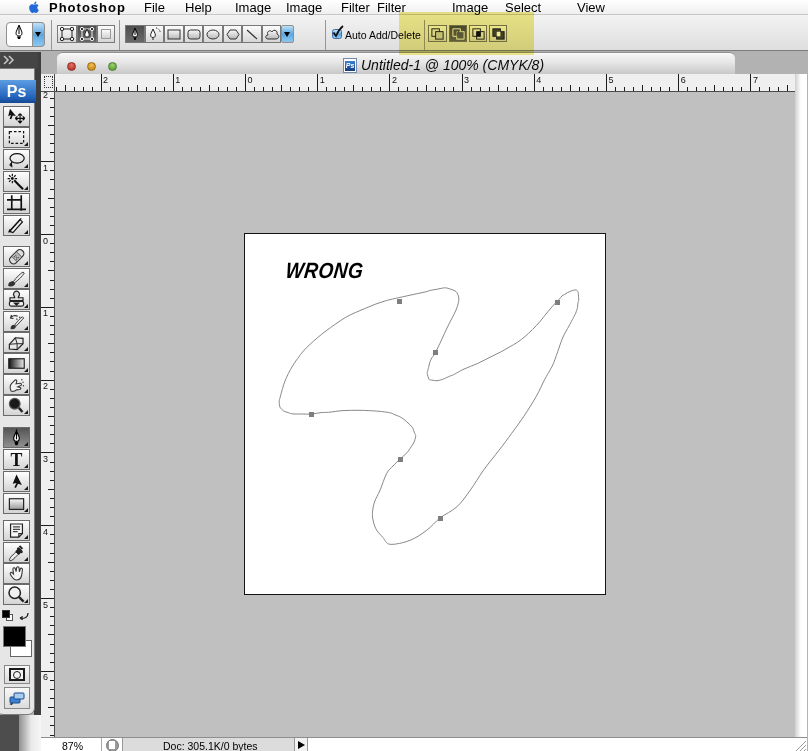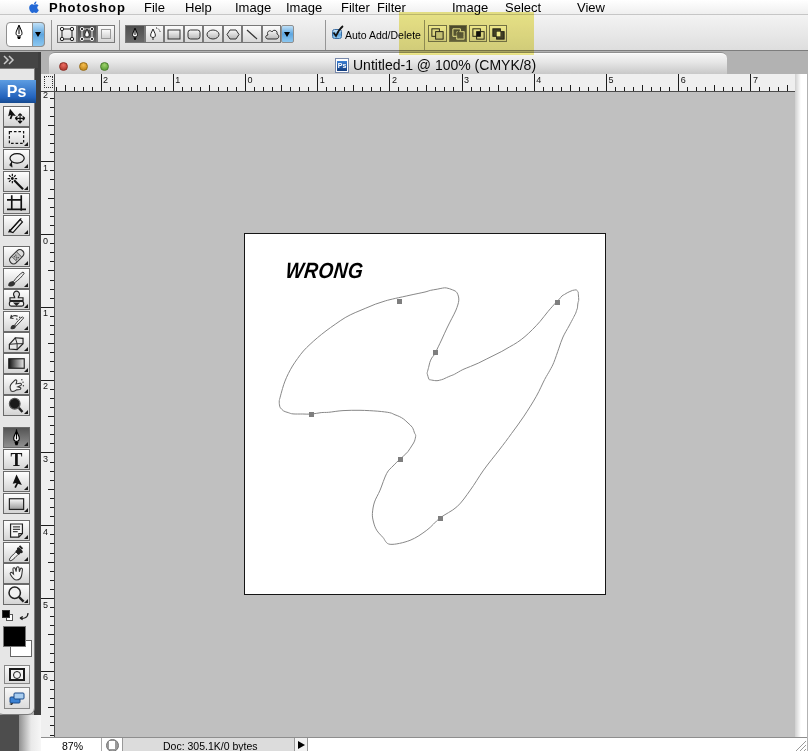--- a/index.html
+++ b/index.html
@@ -5,21 +5,21 @@
 *{box-sizing:border-box;}
 .abs{position:absolute;}
 #stage{position:relative;width:808px;height:751px;}
 #menubar{left:0;top:0;width:808px;height:15px;background:linear-gradient(#ffffff,#efefef);border-bottom:1px solid #c6c6c6;z-index:30;}
 .mi{position:absolute;top:0;height:15px;line-height:16px;font-size:13px;color:#000;white-space:pre;}
 #optbar{left:0;top:15px;width:808px;height:36px;background:linear-gradient(#f3f3f3,#dedede);border-bottom:1px solid #7d7d7d;z-index:20;}
 .vsep{position:absolute;width:1px;background:#969696;}
 .obtn{position:absolute;border:1px solid #787878;background:linear-gradient(#fbfbfb,#d6d6d6);}
 .pressed{background:linear-gradient(#4e4e4e,#686868)!important;}
 #win{left:41px;top:52px;width:766px;height:699px;z-index:5;}
-#titlebar{left:8px;top:0;width:678px;height:22px;border-radius:6px 6px 0 0;background:linear-gradient(#f7f7f7 0%,#e6e6e6 45%,#c8c8c8 100%);border-top:1px solid #8f8f8f;box-shadow:inset 0 1px 0 #fcfcfc;}
+#titlebar{left:16px;top:0;width:678px;height:22px;border-radius:6px 6px 0 0;background:linear-gradient(#f7f7f7 0%,#e6e6e6 45%,#c8c8c8 100%);border-top:1px solid #8f8f8f;box-shadow:inset 0 1px 0 #fcfcfc;font-style:italic;}
 .tl{position:absolute;top:8.5px;width:9px;height:9px;border-radius:50%;}
 #hruler{left:14px;top:22px;width:740px;height:18px;background:#efefef;border-bottom:1px solid #4c4c4c;overflow:hidden;}
 #vruler{left:0;top:40px;width:14px;height:645px;background:#efefef;border-right:1px solid #4c4c4c;overflow:hidden;}
 #rcorner{left:0;top:22px;width:14px;height:18px;background:#efefef;border-right:1px solid #4c4c4c;border-bottom:1px solid #4c4c4c;}
 .tick{position:absolute;background:#1c1c1c;}
 .rlab{position:absolute;font-size:9px;color:#111;line-height:9px;}
 #canvas{left:14px;top:40px;width:740px;height:645px;background:#c0c0c0;overflow:hidden;}
 #page{position:absolute;left:189px;top:141px;width:362px;height:362px;background:#fff;border:1px solid #151515;}
 #statusbar{left:0;top:685px;width:766px;height:14px;background:#fff;border-top:1px solid #8e8e8e;font-size:10.5px;color:#000;}
 #scrollstrip{left:754px;top:22px;width:12px;height:663px;background:linear-gradient(90deg,#cfcfcf,#fff 50%);}

